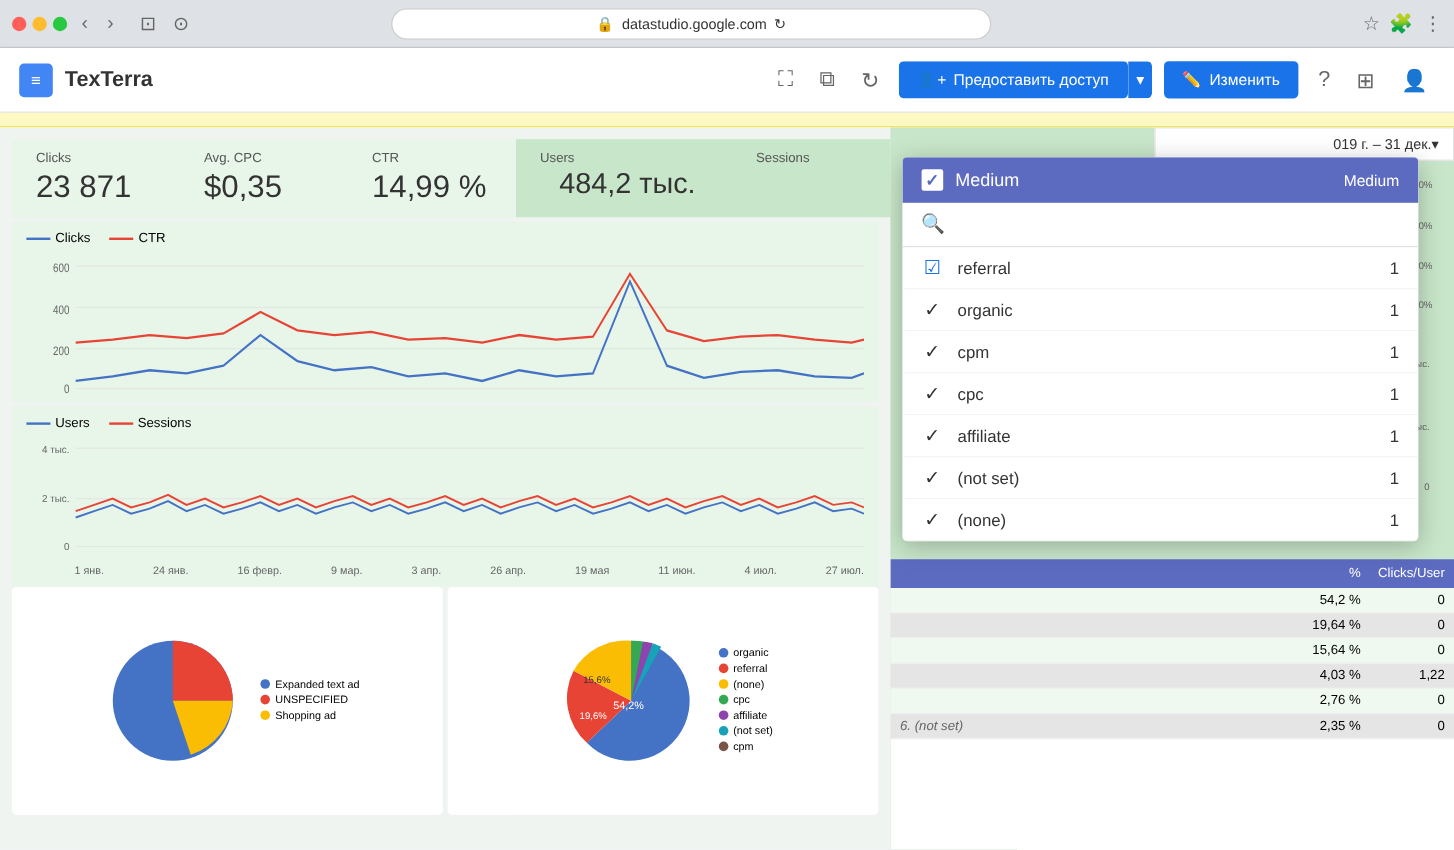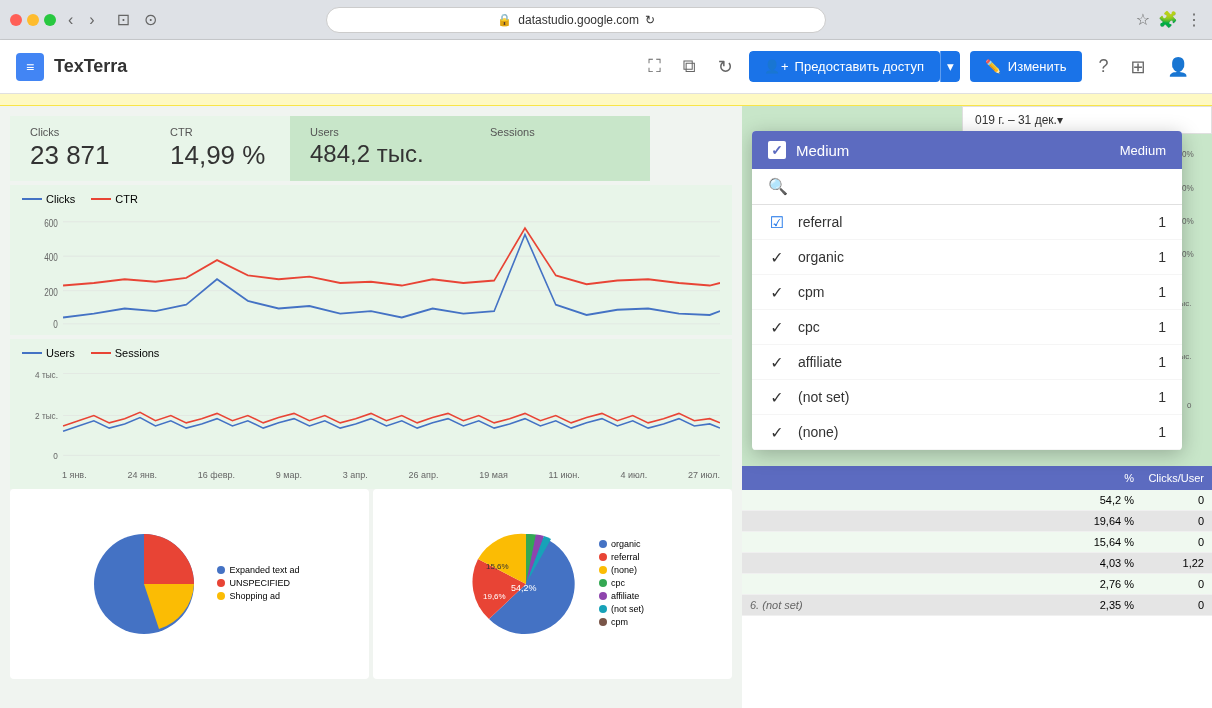--- a/index.html
+++ b/index.html
@@ -118,21 +118,21 @@
       margin-bottom: 4px;
     }
     .metric-card {
       padding: 10px 20px;
       background: #e8f5e9;
       min-width: 140px;
     }
     .metric-card.green { background: #c8e6c9; }
     .metric-label { font-size: 11px; color: #555; }
     .metric-value { font-size: 26px; font-weight: 400; color: #333; margin-top: 2px; }
-    .metric-value.large { font-size: 24px; }
+    .metric-value.large { font-size: 24px; margin-left: 16px; }
 
     
     .chart-container {
       background: #e8f5e9;
       margin-bottom: 4px;
       padding: 8px 12px;
       height: 150px;
       position: relative;
       overflow: hidden;
     }
@@ -244,21 +244,21 @@
       top: 0;
       right: 0;
       width: 250px;
       background: white;
       border: 1px solid #e0e0e0;
       padding: 6px 12px;
       font-size: 12px;
       color: #333;
       display: flex;
       align-items: center;
-      justify-content: flex-start;
+      justify-content: flex-end;
     }
 
     
     .table-area {
       position: absolute;
       top: 360px;
       left: 0;
       right: 0;
       bottom: 0;
       background: white;
@@ -348,20 +348,24 @@
 <div class="yellow-banner"></div>
 
 <div class="main-content">
 
   <div class="dashboard-area">
 
     <div class="metric-cards">
       <div class="metric-card">
         <div class="metric-label">Clicks</div>
         <div class="metric-value">23 871</div>
+      </div>
+      <div class="metric-card">
+        <div class="metric-label">Avg. CPC</div>
+        <div class="metric-value">$0,35</div>
       </div>
       <div class="metric-card">
         <div class="metric-label">CTR</div>
         <div class="metric-value">14,99 %</div>
       </div>
       <div class="metric-card green" style="min-width:180px;">
         <div class="metric-label">Users</div>
         <div class="metric-value large">484,2 тыс.</div>
       </div>
       <div class="metric-card green" style="min-width:180px;">

